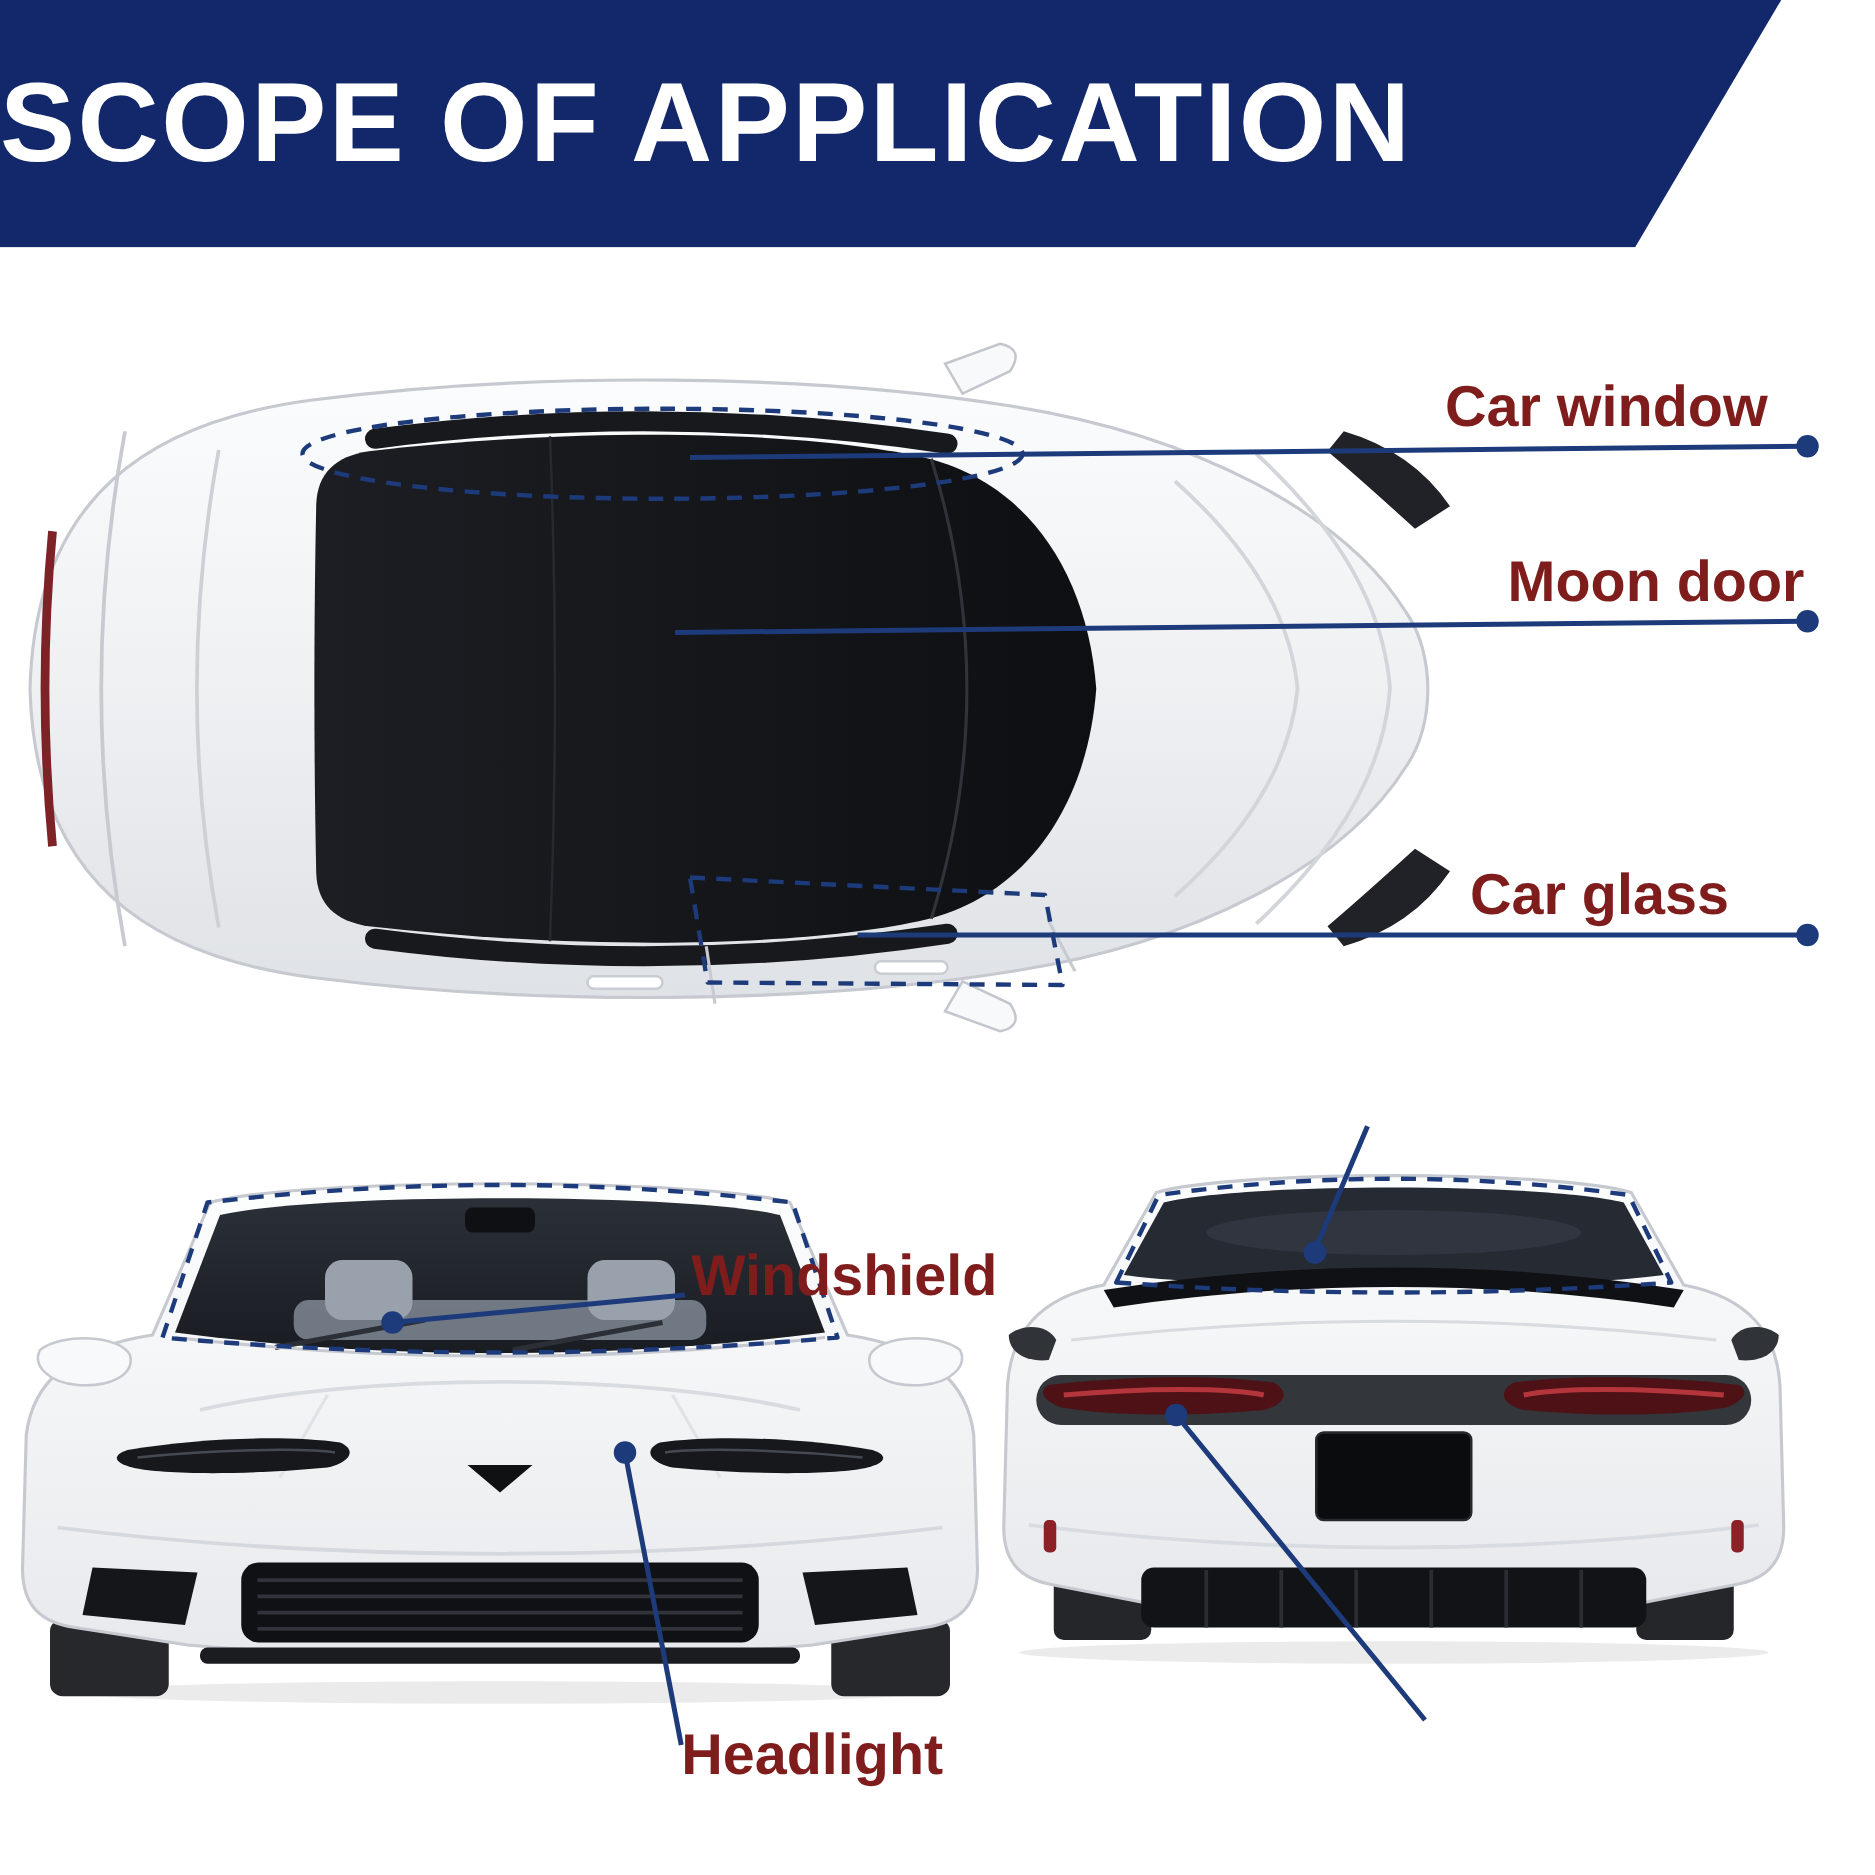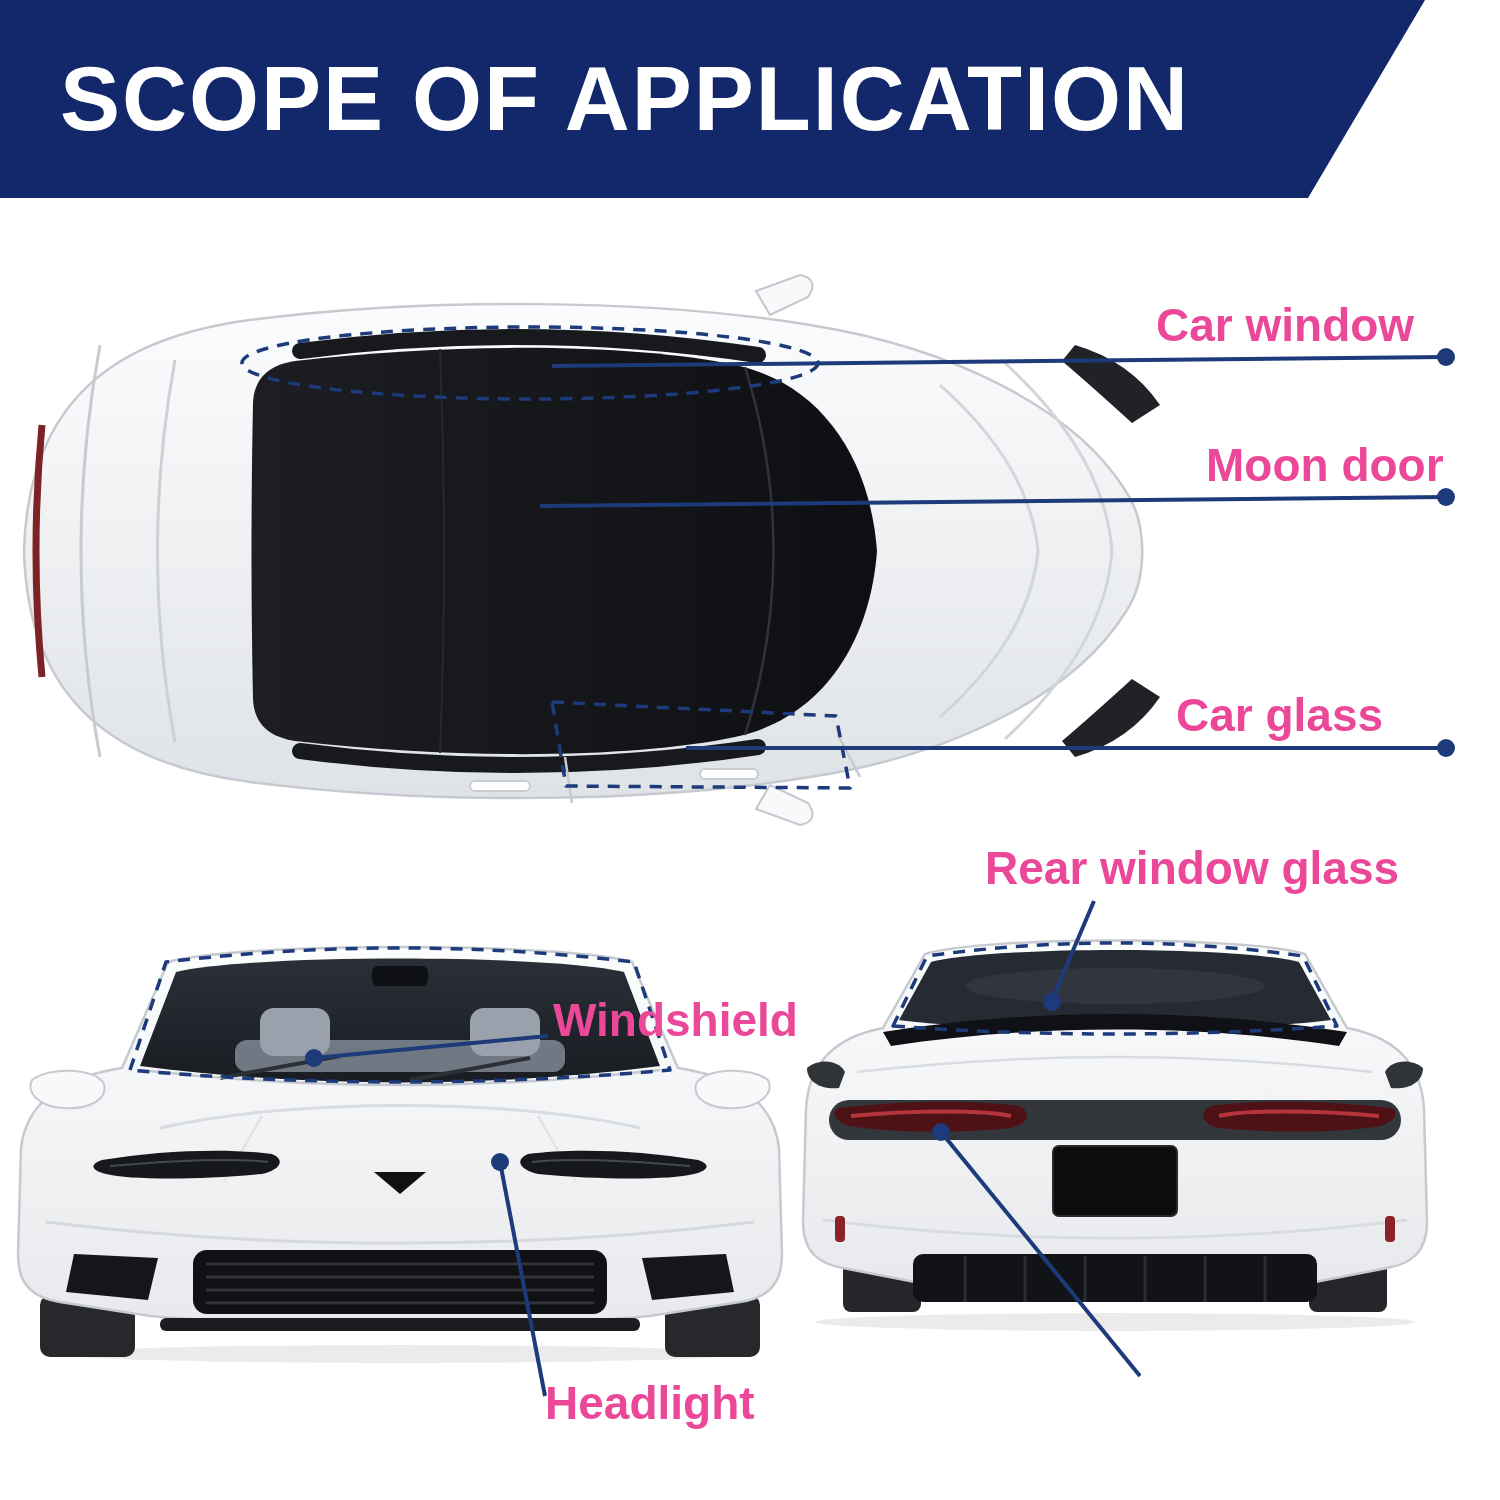--- a/index.html
+++ b/index.html
@@ -2,23 +2,23 @@
 <html><head>
 <meta charset="utf-8">
 <style>
   *{margin:0;padding:0;box-sizing:border-box}
   html,body{background:#ffffff}
   body{width:1500px;height:1500px;font-family:"Liberation Sans",sans-serif}
   .canvas{position:relative;width:1500px;height:1500px;background:#fff;overflow:hidden}
 
   .banner{position:absolute;top:0;left:0;width:1500px;height:198px;background:#13286b;
           clip-path:polygon(0 0,95% 0,87.2% 100%,0 100%);display:flex;align-items:center}
-  .banner h1{color:#ffffff;font-size:90px;font-weight:800;letter-spacing:2px;padding-left:60px;white-space:nowrap}
-
-  .callout{position:absolute;color:#ec4899;font-size:46px;font-weight:800;white-space:nowrap;line-height:1.1}
+  .banner h1{color:#ffffff;font-size:90px;font-weight:800;letter-spacing:2px;white-space:nowrap}
+
+  .callout{position:absolute;color:#7f1d1d;font-size:46px;font-weight:800;white-space:nowrap;line-height:1.1}
 
   svg.layer{position:absolute;display:block}
   #overlay{position:absolute;left:0;top:0;pointer-events:none}
 
   .leader{stroke:#1d3a7a;stroke-width:4;fill:none}
   .leader-dot{fill:#1d3a7a}
   .dashed{stroke:#1d3a7a;stroke-width:3.5;fill:none;stroke-dasharray:12 9;stroke-linejoin:round}
 </style>
 </head>
 <body>
@@ -195,17 +195,16 @@
 
     <g>
       <line class="leader" x1="941" y1="1132" x2="1140" y2="1376"></line>
       <circle class="leader-dot" cx="941" cy="1132" r="9"></circle>
     </g>
   </svg>
 
   <div class="callout" style="left:1156px;top:300px">Car window</div>
   <div class="callout" style="left:1206px;top:440px">Moon door</div>
   <div class="callout" style="left:1176px;top:690px">Car glass</div>
-  <div class="callout" style="left:985px;top:843px">Rear window glass</div>
   <div class="callout" style="left:545px;top:1378px">Headlight</div>
   <div class="callout" style="left:553px;top:995px">Windshield</div>
 
 </div>
 
 </body></html>

